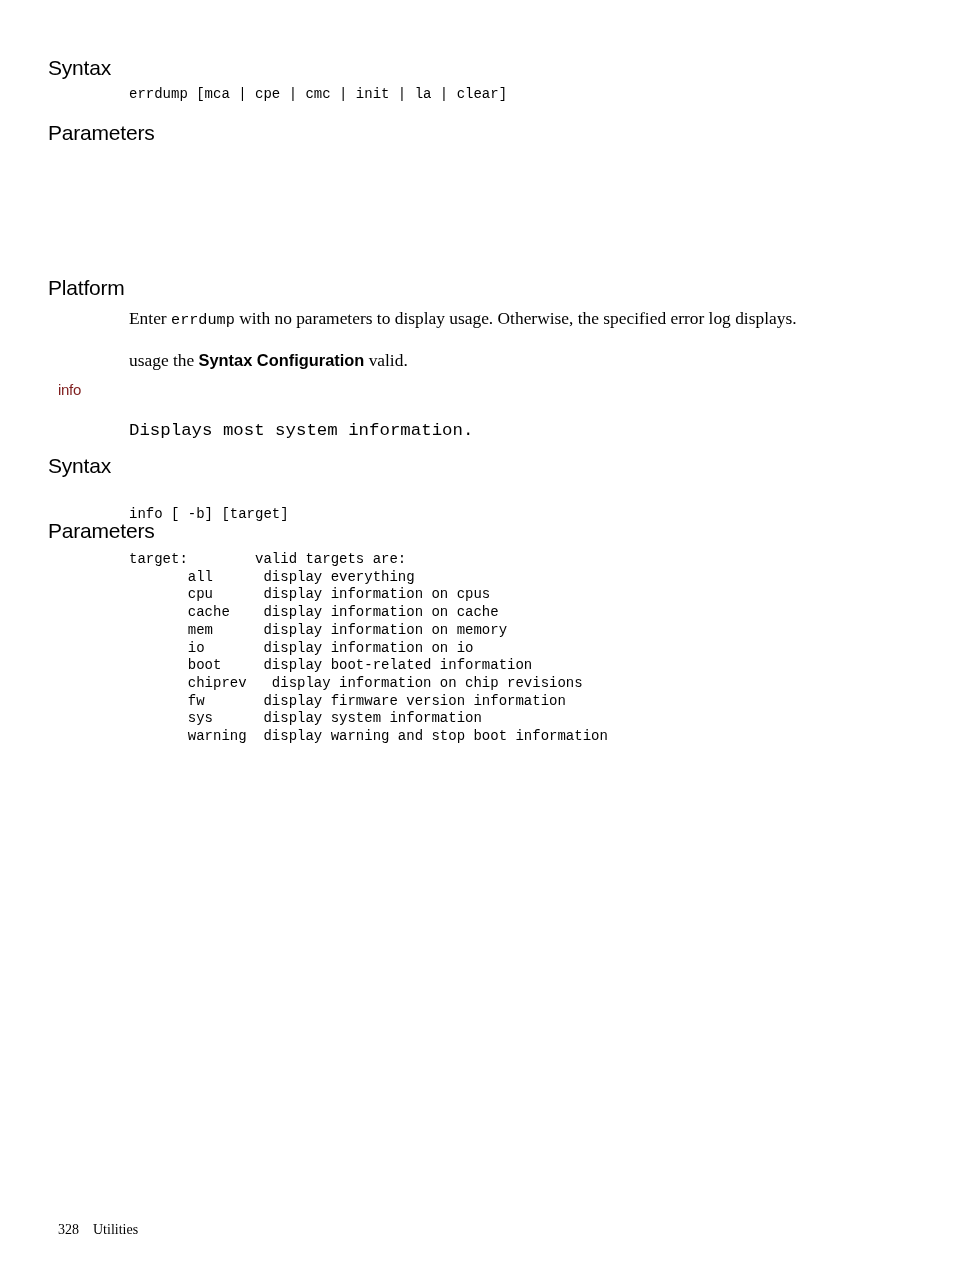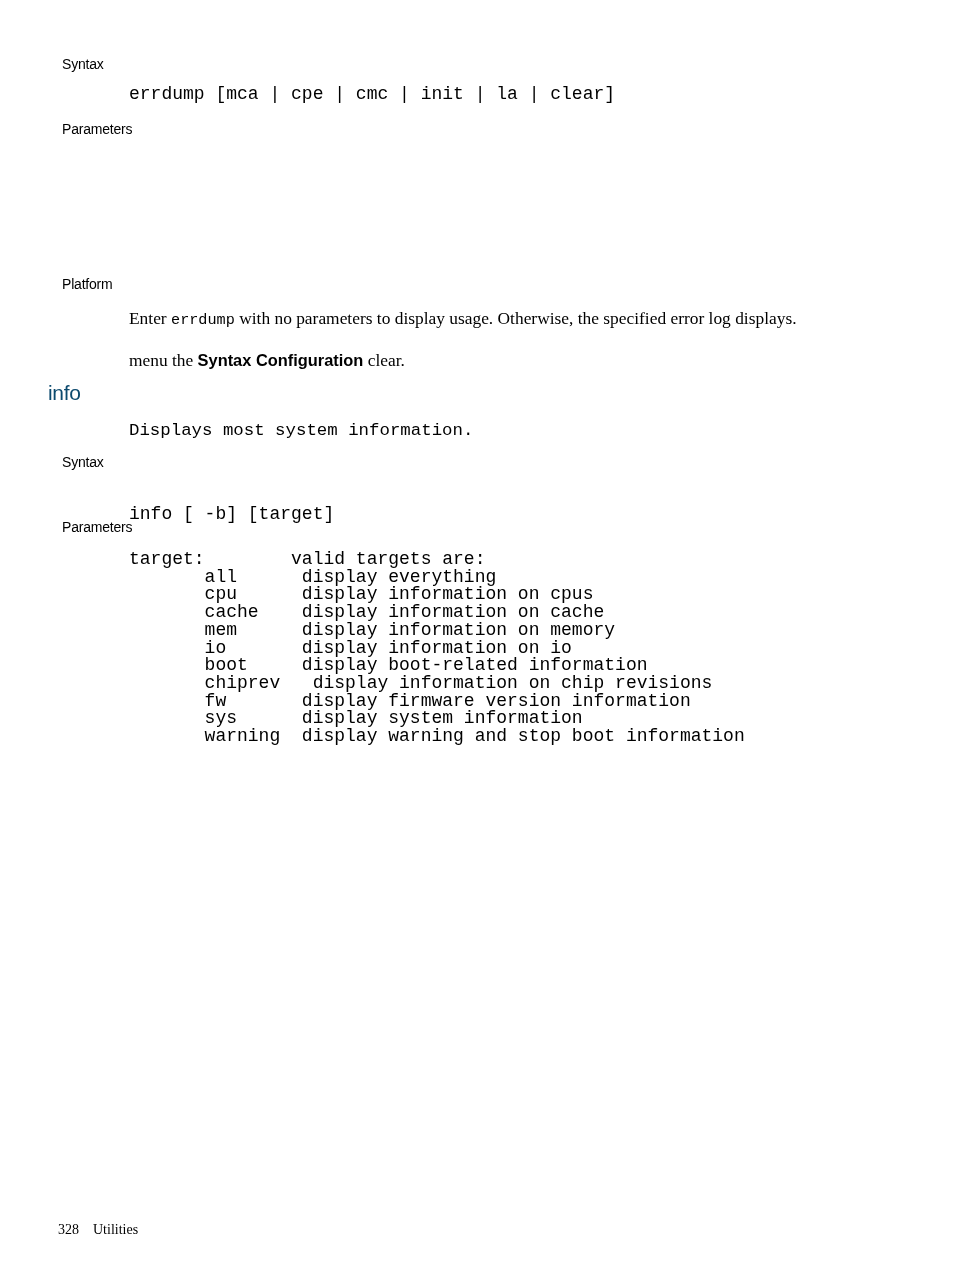--- a/index.html
+++ b/index.html
@@ -20,45 +20,45 @@
     position: absolute;
     left: 0; top: 0;
     width: 954px;
     height: 1271px;
     overflow: hidden;
   }
 
   
   .h1 {
     position: absolute;
+    left: 58px;
+    font-family: "Liberation Sans", sans-serif;
+    font-weight: 400;
+    font-size: 15px;
+    letter-spacing: -0.3px;
+    color: #7f1d1d;
+    white-space: nowrap;
+  }
+  .h2 {
+    position: absolute;
     left: 48px;
     font-family: "Liberation Sans", sans-serif;
     font-weight: 400;
     font-size: 21px;
-    letter-spacing: -0.3px;
-    color: #0c4a6e;
-    white-space: nowrap;
-  }
-  .h2 {
-    position: absolute;
-    left: 62px;
-    font-family: "Liberation Sans", sans-serif;
-    font-weight: 400;
-    font-size: 14px;
     letter-spacing: -0.2px;
     color: #000;
     white-space: nowrap;
   }
 
   
   .code {
     position: absolute;
     left: 129px;
     font-family: "Liberation Mono", "DejaVu Sans Mono", monospace;
-    font-size: 18px;
+    font-size: 14px;
     line-height: 17.7px;
     color: #000;
     white-space: pre;
     letter-spacing: 0px;
   }
 
   
   .body-text {
     position: absolute;
     left: 129px;
@@ -105,21 +105,21 @@
   <div class="code" style="top:86px;">errdump [mca | cpe | cmc | init | la | clear]</div>
 
   <div class="h2" style="top:121px;">Parameters</div>
 
 
   <div class="h2" style="top:276px;">Platform</div>
 
   <div class="body-text oneline" style="top:303px;"><span>Enter </span><span class="mono">errdump</span><span> with no parameters to display usage. Otherwise, the specified error log displays.</span></div>
 
 
-  <div class="body-text oneline" style="top:345px;"><span>menu the </span><span class="bold-sans">Syntax Configuration</span><span> clear.</span></div>
+  <div class="body-text oneline" style="top:345px;"><span>usage the </span><span class="bold-sans">Syntax Configuration</span><span> valid.</span></div>
 
   <div class="h1" style="top:381px;">info</div>
 
   <div class="body-text oneline" style="top:416px;font-family:Liberation Mono, monospace;">Displays most system information.</div>
 
   <div class="h2" style="top:454px;">Syntax</div>
 
   <div class="code" style="top:506px;">info [ -b] [target]</div>
 
   <div class="h2" style="top:519px;">Parameters</div>

